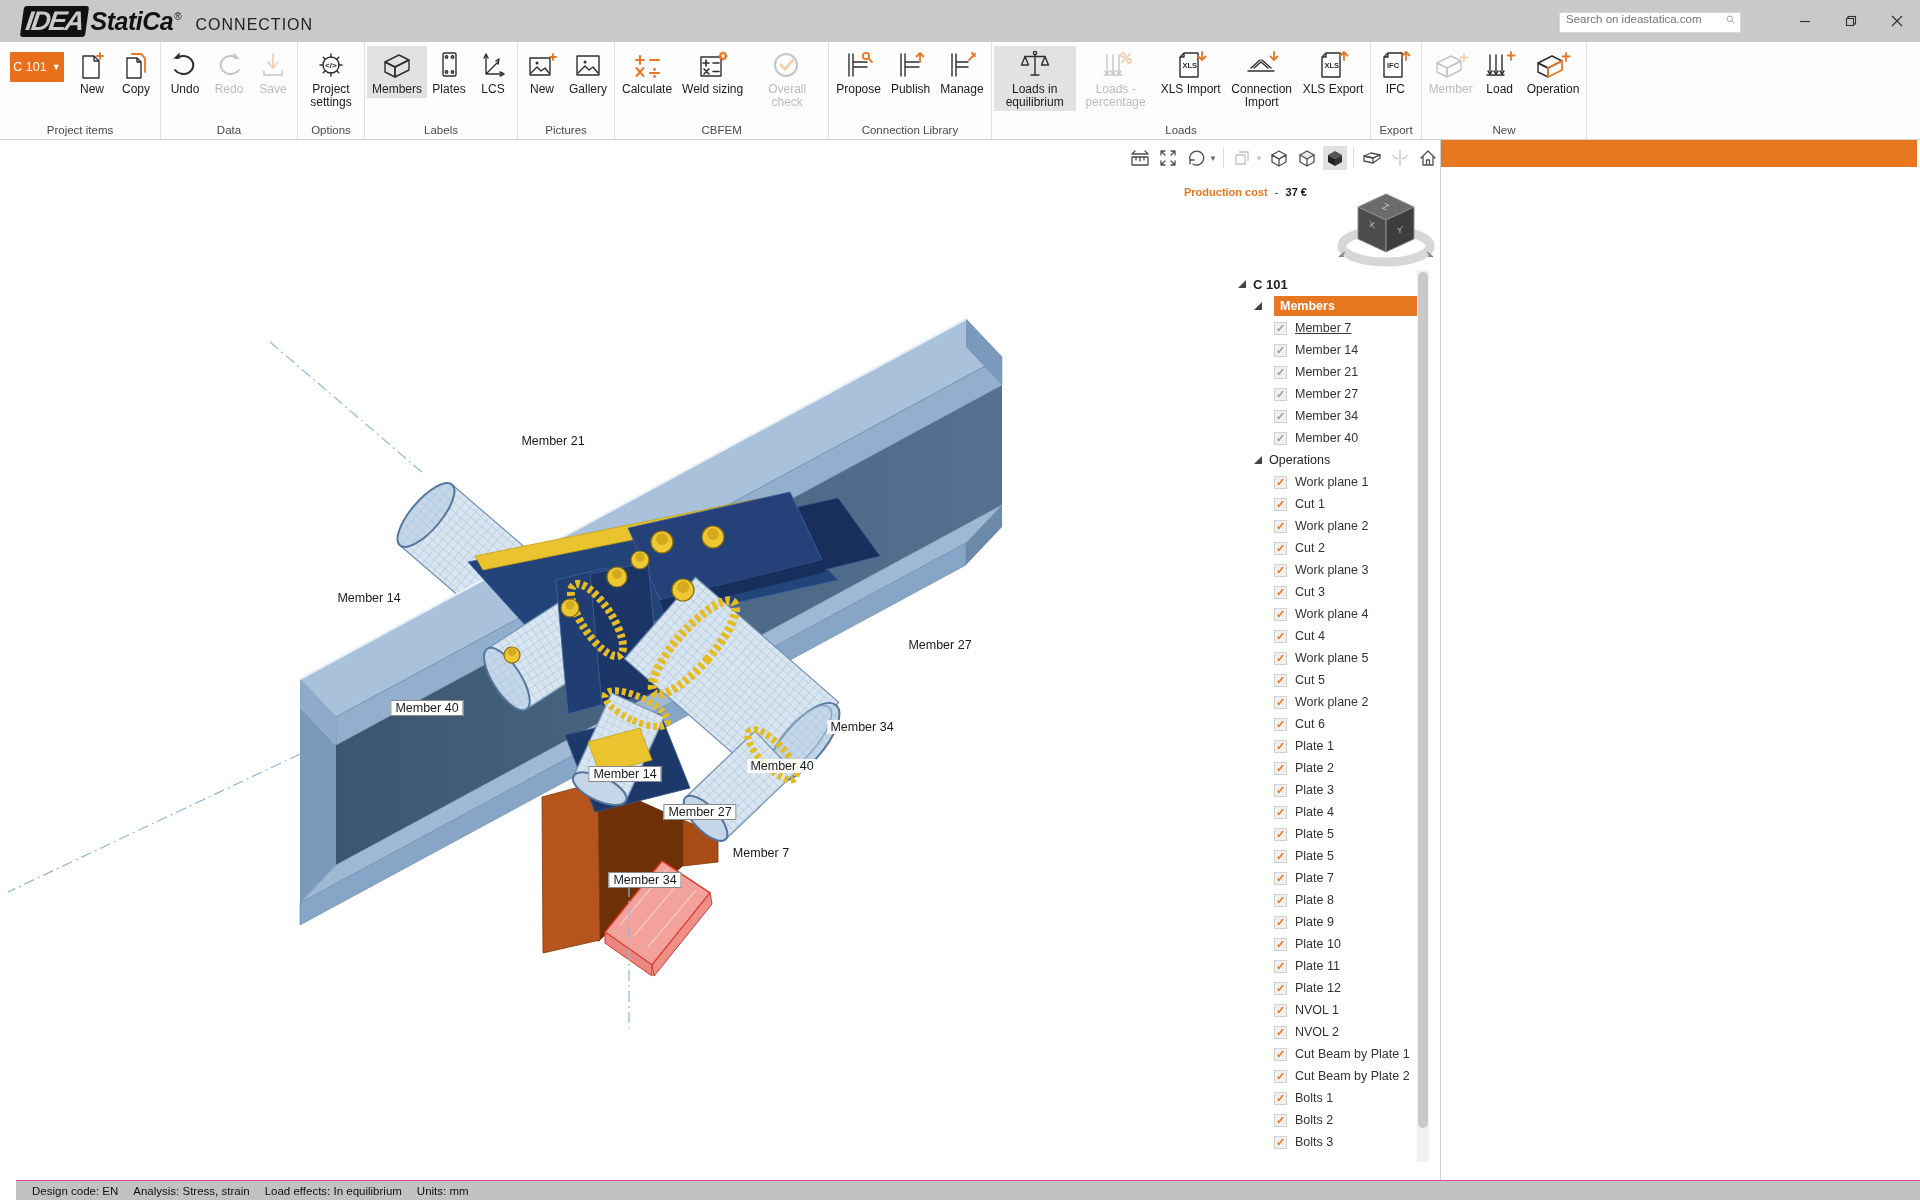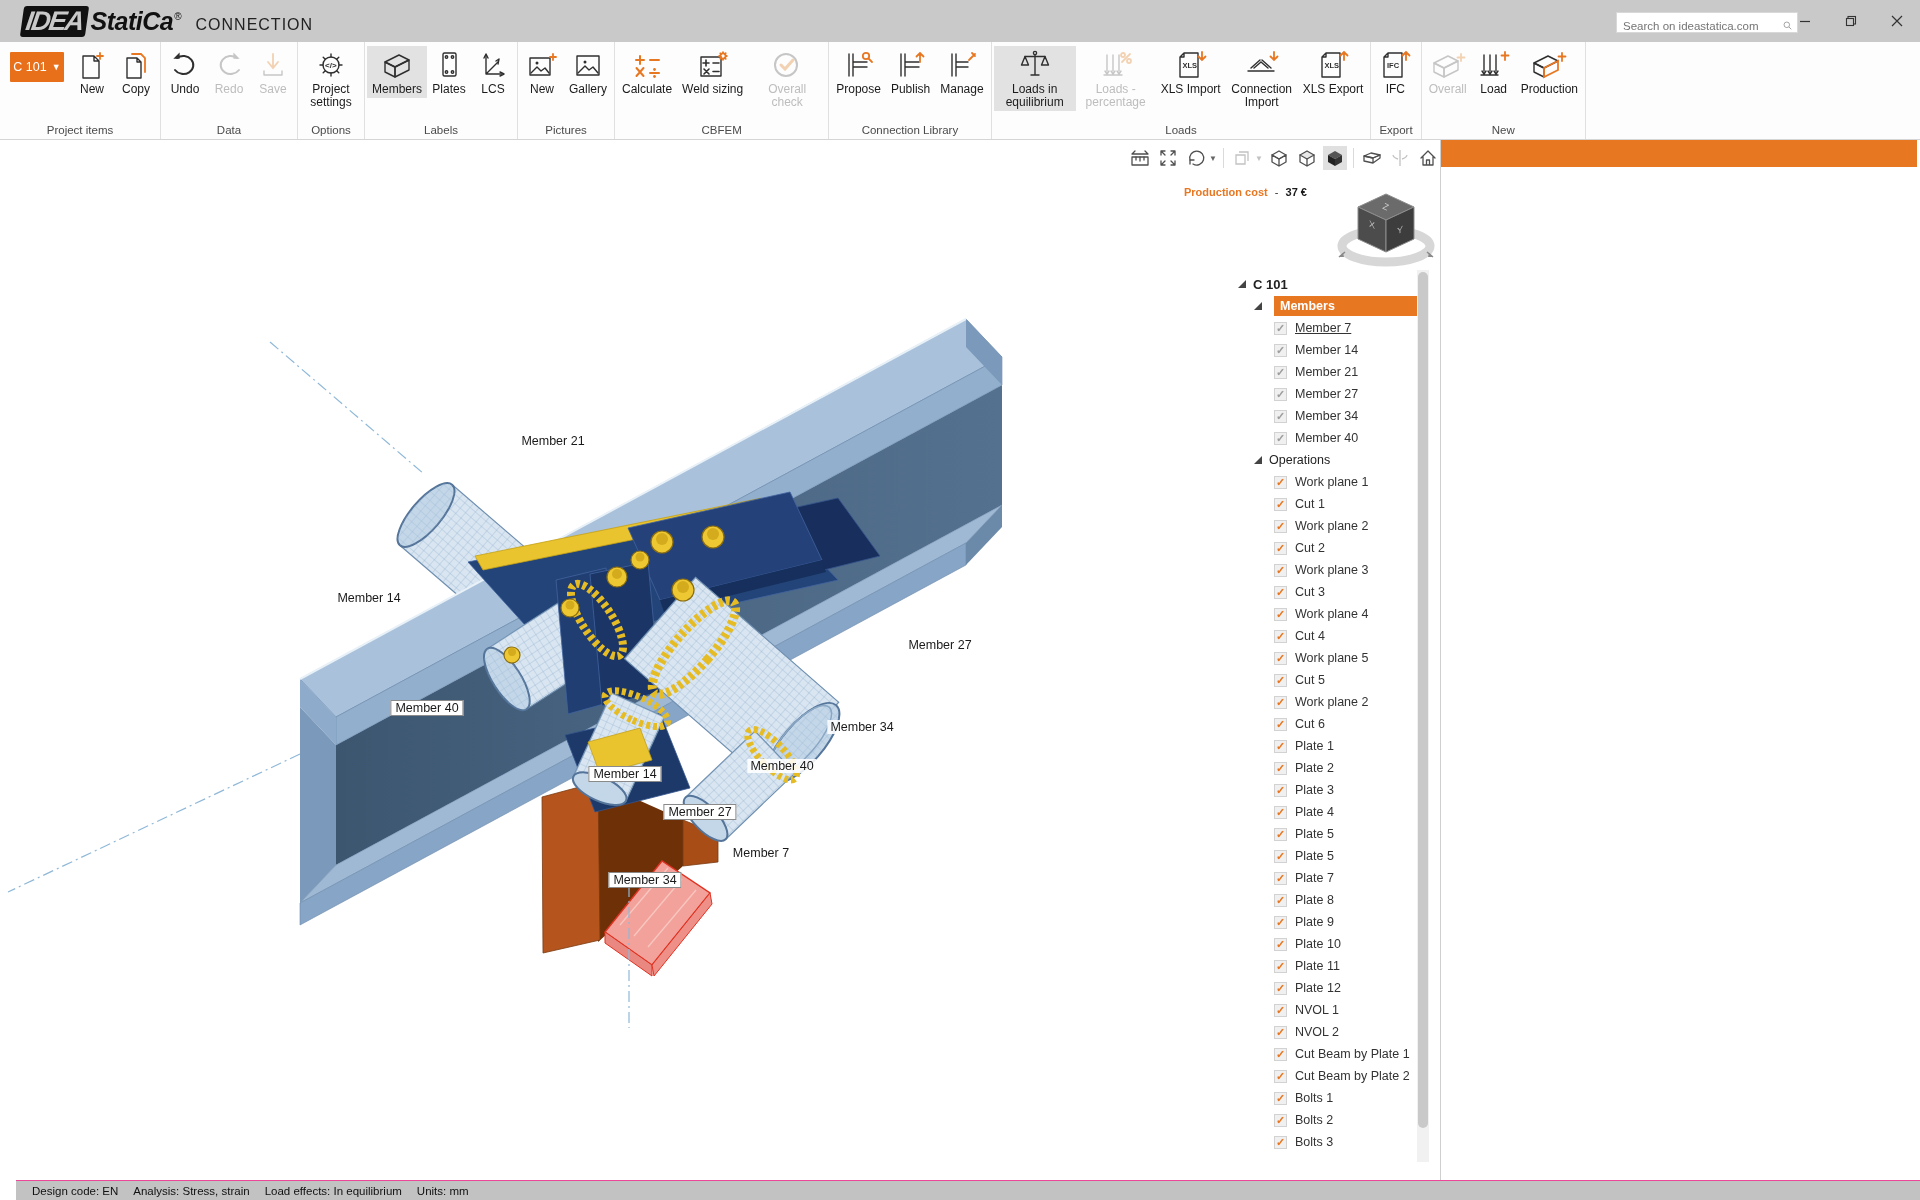--- a/index.html
+++ b/index.html
@@ -9,21 +9,21 @@
   
   .titlebar { position:absolute; left:0; top:0; width:1920px; height:42px; background:#c9c9c9; }
   .logo { position:absolute; left:22px; top:6px; display:flex; align-items:baseline; color:#111; }
   .logo .idea { font-size:27px; font-weight:900; font-style:italic; letter-spacing:-2px; background:#111; color:#c9c9c9; padding:0 4px; border-radius:3px; transform:skewX(-8deg); }
   .logo .statica { font-size:25px; font-weight:800; font-style:italic; margin-left:4px; letter-spacing:-0.5px; }
   .logo .reg { font-size:10px; margin-left:1px; position:relative; top:-10px; }
   .logo .app { font-size:16px; font-weight:400; margin-left:14px; letter-spacing:1px; color:#222; }
   .tabs { position:absolute; left:400px; top:0; height:42px; display:flex; }
   .tab { position:relative; height:42px; display:flex; align-items:center; padding:0 26px; font-size:14px; color:#1f1f1f; letter-spacing:0.6px; cursor:default; }
   .tab.active::after { content:""; position:absolute; left:18px; right:18px; bottom:0; height:4px; background:#e87722; }
-  .search { position:absolute; left:1616px; top:12px; width:182px; height:21px; background:#fff; border:1px solid #d8d8d8; display:flex; align-items:flex-end; }
+  .search { position:absolute; left:1559px; top:12px; width:182px; height:21px; background:#fff; border:1px solid #d8d8d8; display:flex; align-items:flex-start; }
   .search input { flex:1; border:none; outline:none; font-size:11.5px; color:#555; padding:0 6px; background:transparent; font-family:"Liberation Sans",sans-serif; }
   .search svg { margin-right:5px; }
   .winbtns { position:absolute; right:0; top:0; height:42px; display:flex; }
   .winbtn { width:46px; height:42px; display:flex; align-items:center; justify-content:center; color:#333; }
 
   
   .ribbon { position:absolute; left:0; top:42px; width:1920px; height:98px; background:#fdfdfd; border-bottom:1px solid #d5d5d5; display:flex; }
   .rgroup { display:flex; flex-direction:column; padding:4px 2px 0 2px; border-right:1px solid #e0e0e0; }
   .rbtns { display:flex; align-items:flex-start; flex:1; }
   .glabel { text-align:center; font-size:11.5px; color:#4a4a4a; padding:2px 6px 3px 6px; }
@@ -438,21 +438,21 @@
         <div class="ricon">
             <svg width="36" height="30" viewBox="0 0 36 30">
           <g class="ink">
                 <polygon points="4,13 18,6 28,11 14,18"></polygon>
                 <polygon points="4,13 14,18 14,27 4,22"></polygon>
                 <polygon points="14,18 28,11 28,20 14,27"></polygon>
               </g>
           <path class="acc" d="M31 4 v7 M27.5 7.5 h7"></path>
             </svg>
           </div>
-        <div class="rlabel">Overall</div>
+        <div class="rlabel">Member</div>
       </div>
       <div class="rbtn">
         <div class="ricon">
             <svg width="34" height="32" viewBox="0 0 34 32">
           <g class="ink">
                 <path d="M7 6 v16 M13 6 v16 M19 6 v16 M5 22 l2 3 2-3 M11 22 l2 3 2-3 M17 22 l2 3 2-3 M4 26 h17"></path>
               </g>
           <path class="acc" d="M28 3 v8 M24.5 6.5 h7"></path>
             </svg>
           </div>
@@ -462,21 +462,21 @@
         <div class="ricon">
             <svg width="38" height="30" viewBox="0 0 38 30">
           <g class="ink">
                 <polygon points="4,13 18,6 28,11 14,18"></polygon>
                 <polygon points="4,13 14,18 14,27 4,22"></polygon>
               </g>
           <polygon points="14,18 28,11 28,20 14,27" fill="none" stroke="#e87722" stroke-width="1.8"></polygon>
           <path class="acc" d="M32 3 v8 M28.5 6.5 h7"></path>
             </svg>
           </div>
-        <div class="rlabel">Production</div>
+        <div class="rlabel">Operation</div>
       </div>
     </div>
     <div class="glabel">New</div>
   </div>
 </div>
 
 <div class="viewport">
 
   <svg width="1440" height="1040" viewBox="0 0 1440 1040" style="position:absolute;left:0;top:0">
     <defs>

